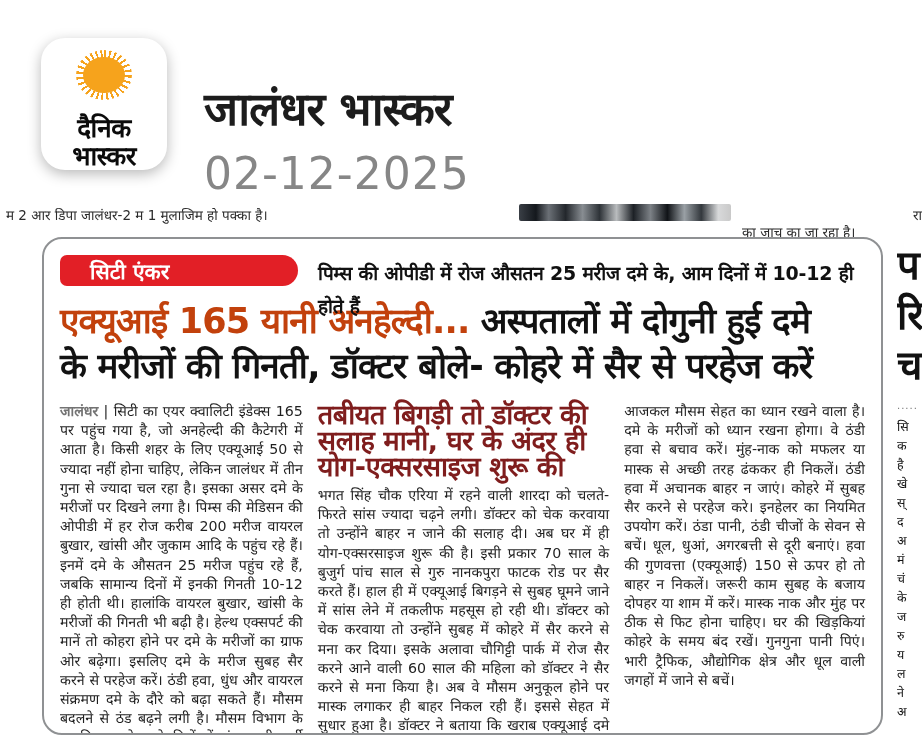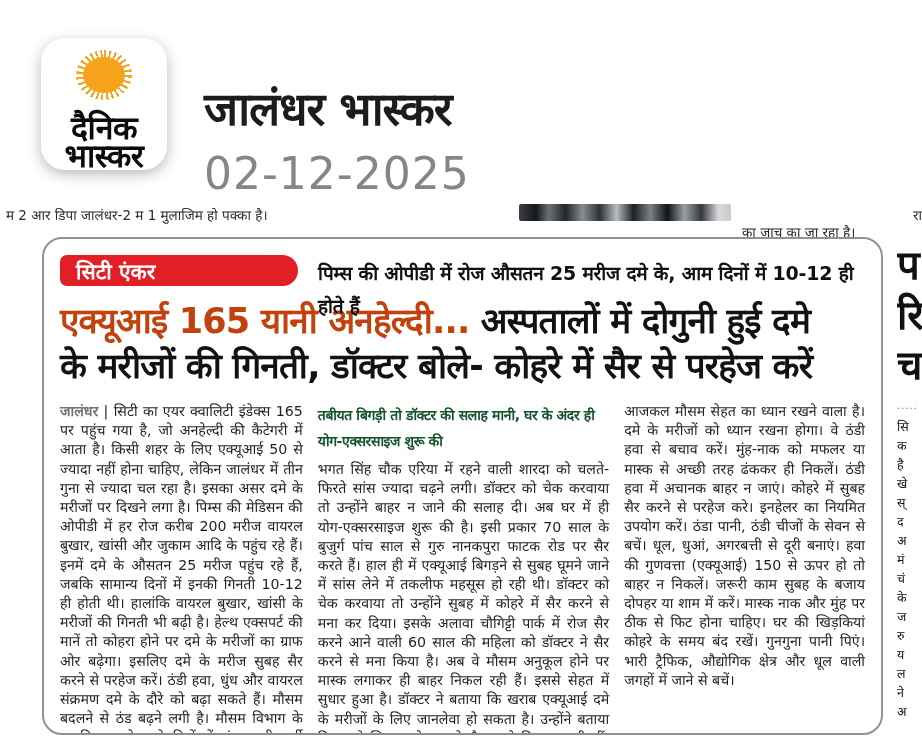--- a/index.html
+++ b/index.html
@@ -23,21 +23,21 @@
   .sun-wrap { position:relative; width:56px; height:56px; margin-top:12px; }
   .sun-rays {
     position:absolute; inset:0; border-radius:50%;
     background:repeating-conic-gradient(#f6a31c 0deg 5deg, transparent 5deg 13deg);
   }
   .sun-core {
     position:absolute; inset:7px; border-radius:50%; background:#f6a31c;
   }
   .logo-text {
     margin-top:14px; text-align:center; font-weight:800; color:#0b0b0b;
-    font-size:32px; line-height:28px; letter-spacing:-0.5px;
+    font-size:26px; line-height:28px; letter-spacing:-0.5px;
   }
   .mast-title-row {
     position:absolute; left:204px; top:76px; display:flex; align-items:baseline; gap:10px;
     white-space:nowrap;
     flex-direction:column;
   }
   .mast-title { font-size:46px; font-weight:800; color:#1c1c1c; letter-spacing:-1px; }
   .mast-date  { font-size:44px; font-weight:400; color:#868686; letter-spacing:1px; }
 
   
@@ -55,39 +55,39 @@
   .article-box {
     position:absolute; left:42px; top:237px; width:841px; height:498px;
     border:2px solid #8f9193; border-radius:20px; background:#ffffff;
     padding:16px 16px 10px 16px; overflow:hidden;
   }
   .tag-row { position:relative; height:36px; }
   .tag-pill {
     position:absolute; left:0px; top:0px; width:238px; height:31px;
     background:#e21f26; color:#ffffff; font-weight:800; font-size:21px;
     border-radius:8px 18px 18px 8px;
-    display:flex; align-items:center; padding-left:16px; letter-spacing:0;text-align:center;
+    display:flex; align-items:center; padding-left:30px; letter-spacing:0;text-align:center;
   }
   .kicker {
     position:absolute; left:258px; top:2px; width:552px;
     font-weight:800; font-size:19px; line-height:33px; color:#111;
     letter-spacing:-0.2px;
   }
   .headline { margin-top:8px; font-weight:800; font-size:35px; line-height:45px; letter-spacing:-0.8px; }
   .headline .gray { color:#c2410c; }
   .headline .black { color:#121212; }
 
   .columns { display:flex; gap:15px; margin-top:13px; }
   .col { text-align:justify; font-size:14.2px; line-height:19.2px; color:#1f1f1f; }
   .col-1 { width:250px; }
   .col-2 { width:300px; }
   .col-3 { width:248px; }
   .dateline { font-weight:800; color:#737373; }
   .subhead {
-    font-weight:800; font-size:14px; line-height:26px; color:#14532d;
+    font-weight:800; font-size:27px; line-height:26px; color:#7f1d1d;
     text-align:left; letter-spacing:-0.4px; margin-bottom:6px;
   }
   .col-3 .subhead { text-align:center; }
 
   
   .side-col {
     position:absolute; left:897px; top:240px; width:25px; height:501px;
     overflow:hidden; color:#111;
   }
   .side-heads {

